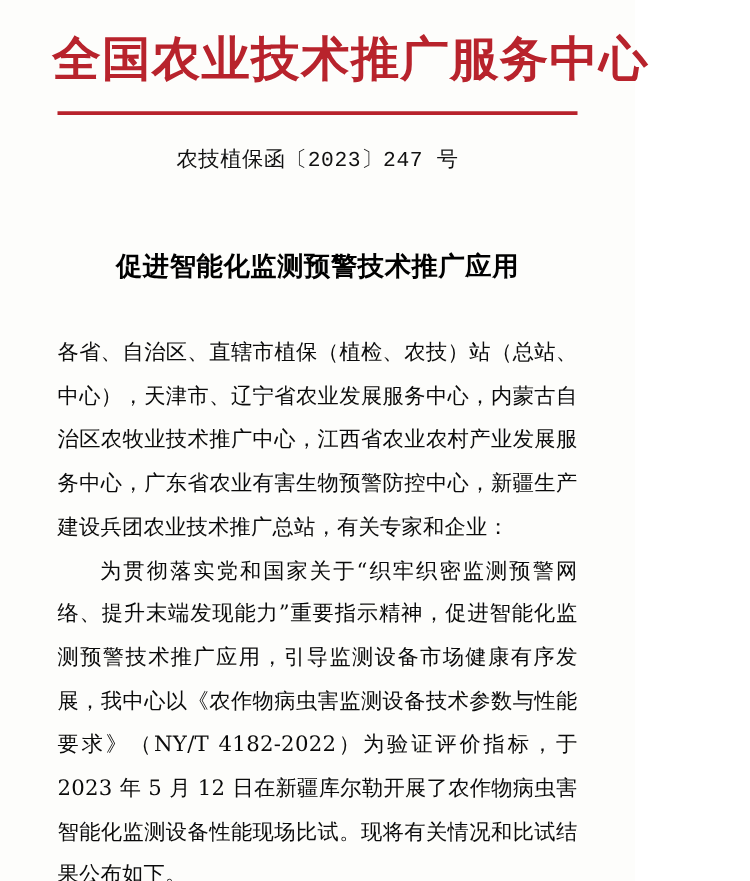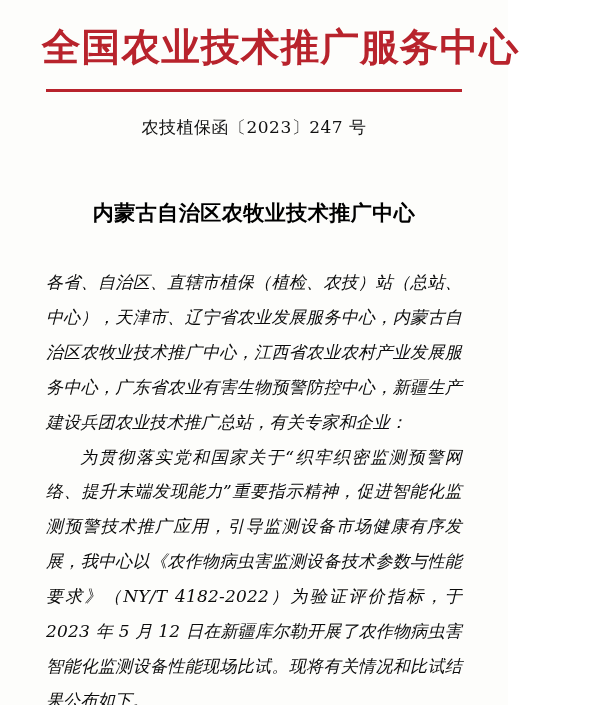--- a/index.html
+++ b/index.html
@@ -40,20 +40,21 @@
     height: 3px;
     background: #b8232c;
     width: 100%;
   }
   .doc-number {
     margin-top: 24px;
     text-align: center;
     font-size: 17px;
     color: #111;
     letter-spacing: 0.5px;
+    font-family: Liberation Mono, monospace;
   }
   .doc-title {
     margin-top: 56px;
     text-align: center;
     font-weight: bold;
     font-size: 21px;
     line-height: 1.75;
     color: #000;
     letter-spacing: 0.5px;
   }
@@ -63,41 +64,40 @@
   .body-text {
     margin-top: 34px;
     font-size: 17px;
     line-height: 2.05;
     color: #0b0b0b;
     text-align: justify;
     letter-spacing: 0.2px;
   }
   .para {
     margin: 0;
-    font-style: italic;
   }
   .para.indent {
     text-indent: 2em;
   }
 </style>
 </head>
 <body>
 
 <div class="page">
 
   <div class="letterhead">
     <div class="letterhead-title">全国农业技术推广服务中心</div>
   </div>
 
   <div class="rule"></div>
 
   <div class="doc-number">农技植保函〔2023〕247 号</div>
 
   <div class="doc-title">
-    <span>内蒙古自治区农牧业技术推广中心</span>
+    <span>促进智能化监测预警技术推广应用</span>
   </div>
 
   <div class="body-text">
     <p class="para">各省、自治区、直辖市植保（植检、农技）站（总站、中心），天津市、辽宁省农业发展服务中心，内蒙古自治区农牧业技术推广中心，江西省农业农村产业发展服务中心，广东省农业有害生物预警防控中心，新疆生产建设兵团农业技术推广总站，有关专家和企业：</p>
     <p class="para indent">为贯彻落实党和国家关于“织牢织密监测预警网络、提升末端发现能力”重要指示精神，促进智能化监测预警技术推广应用，引导监测设备市场健康有序发展，我中心以《农作物病虫害监测设备技术参数与性能要求》（NY/T 4182-2022）为验证评价指标，于 2023 年 5 月 12 日在新疆库尔勒开展了农作物病虫害智能化监测设备性能现场比试。现将有关情况和比试结果公布如下。</p>
   </div>
 
 </div>
 
 </body></html>

